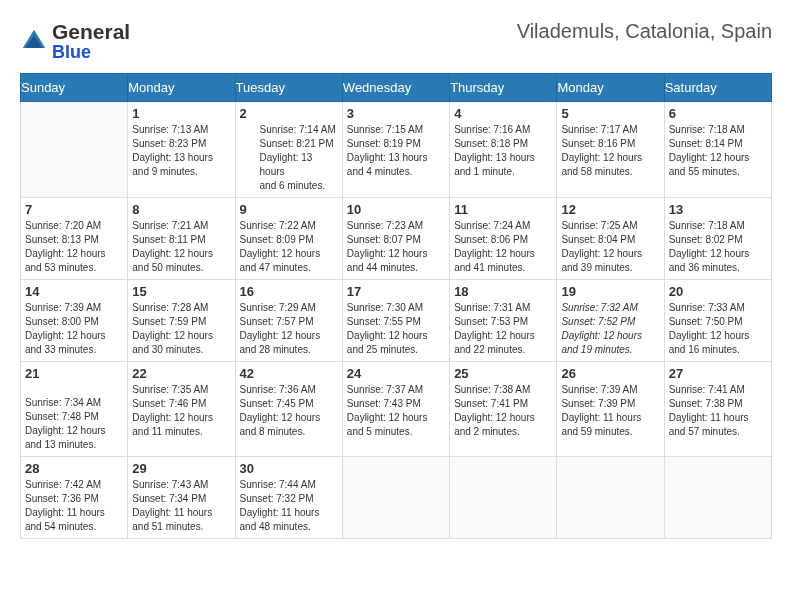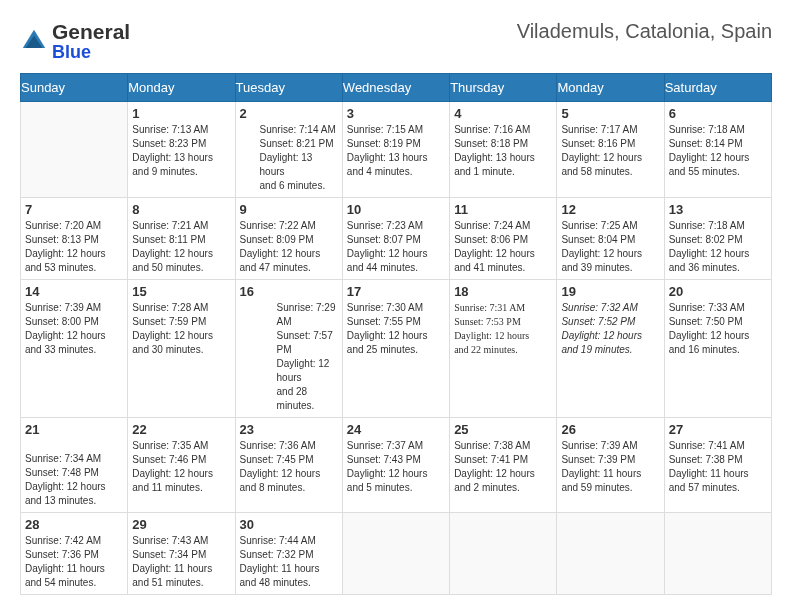--- a/index.html
+++ b/index.html
@@ -233,35 +233,35 @@
         </td>
         <td>
           <span class="day-number">15</span>
           <div class="day-info" style="white-space: pre-line;">Sunrise: 7:28 AM
 Sunset: 7:59 PM
 Daylight: 12 hours
 and 30 minutes.</div>
         </td>
         <td>
           <span class="day-number">16</span>
-          <div class="day-info" style="white-space: pre-line; margin-left: 37px;">Sunrise: 7:29 AM
+          <div class="day-info" style="white-space: pre-line;">Sunrise: 7:29 AM
 Sunset: 7:57 PM
 Daylight: 12 hours
 and 28 minutes.</div>
         </td>
         <td>
           <span class="day-number">17</span>
           <div class="day-info" style="white-space: pre-line;">Sunrise: 7:30 AM
 Sunset: 7:55 PM
 Daylight: 12 hours
 and 25 minutes.</div>
         </td>
         <td>
           <span class="day-number">18</span>
-          <div class="day-info" style="white-space: pre-line; font-family: Liberation Serif, serif;">Sunrise: 7:31 AM
+          <div class="day-info" style="white-space: pre-line;">Sunrise: 7:31 AM
 Sunset: 7:53 PM
 Daylight: 12 hours
 and 22 minutes.</div>
         </td>
         <td>
           <span class="day-number">19</span>
           <div class="day-info" style="white-space: pre-line; font-style: italic;">Sunrise: 7:32 AM
 Sunset: 7:52 PM
 Daylight: 12 hours
 and 19 minutes.</div>
@@ -283,21 +283,21 @@
 and 13 minutes.</div>
         </td>
         <td>
           <span class="day-number">22</span>
           <div class="day-info" style="white-space: pre-line;">Sunrise: 7:35 AM
 Sunset: 7:46 PM
 Daylight: 12 hours
 and 11 minutes.</div>
         </td>
         <td>
-          <span class="day-number">23</span>
+          <span class="day-number">42</span>
           <div class="day-info" style="white-space: pre-line;">Sunrise: 7:36 AM
 Sunset: 7:45 PM
 Daylight: 12 hours
 and 8 minutes.</div>
         </td>
         <td>
           <span class="day-number">24</span>
           <div class="day-info" style="white-space: pre-line;">Sunrise: 7:37 AM
 Sunset: 7:43 PM
 Daylight: 12 hours

